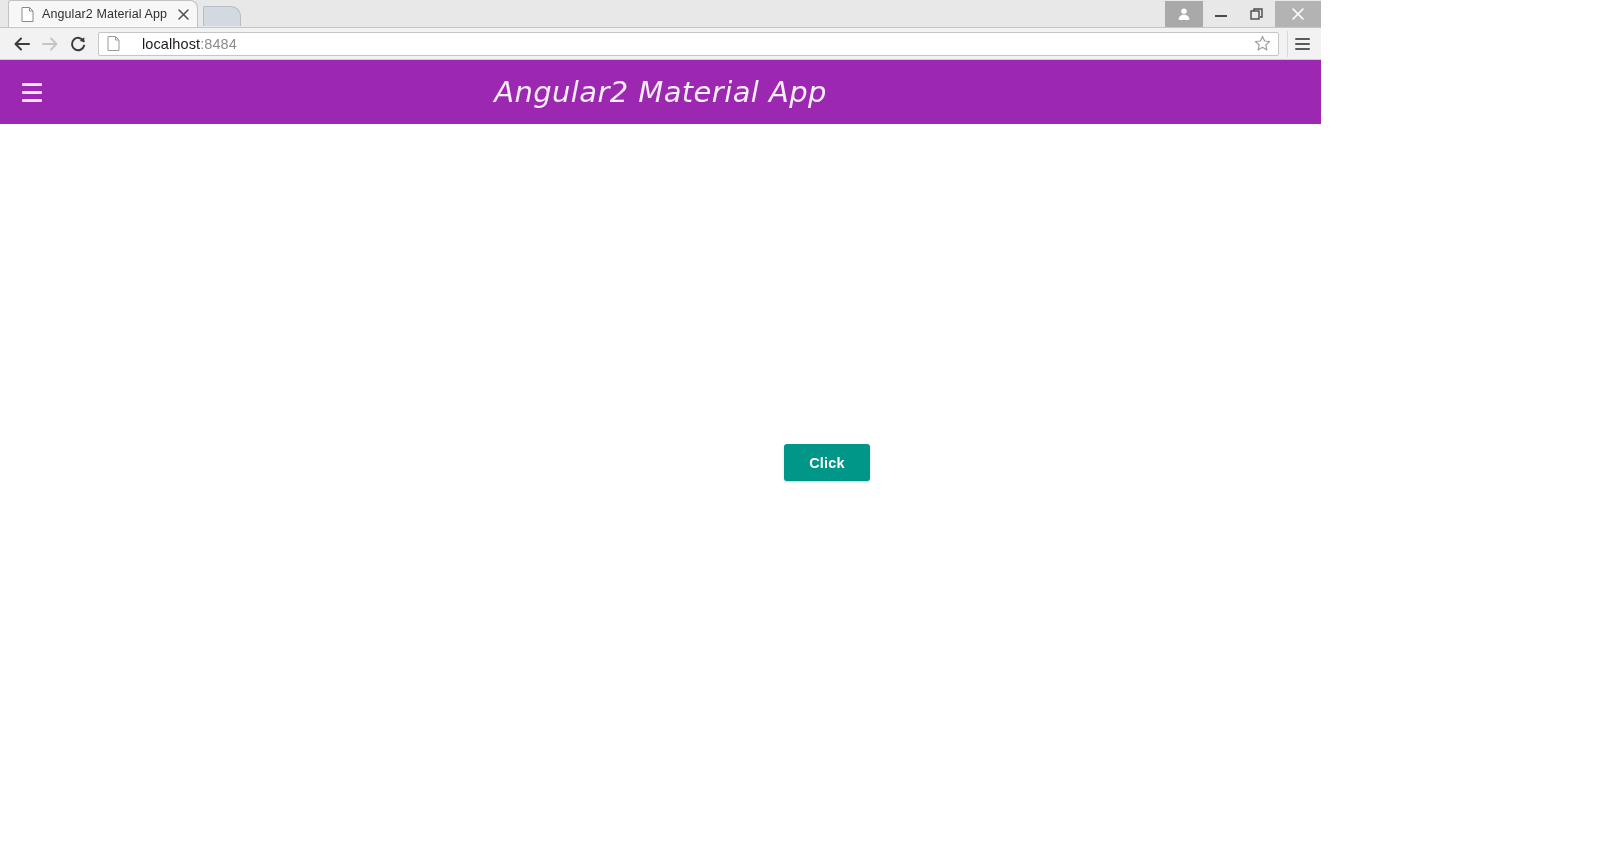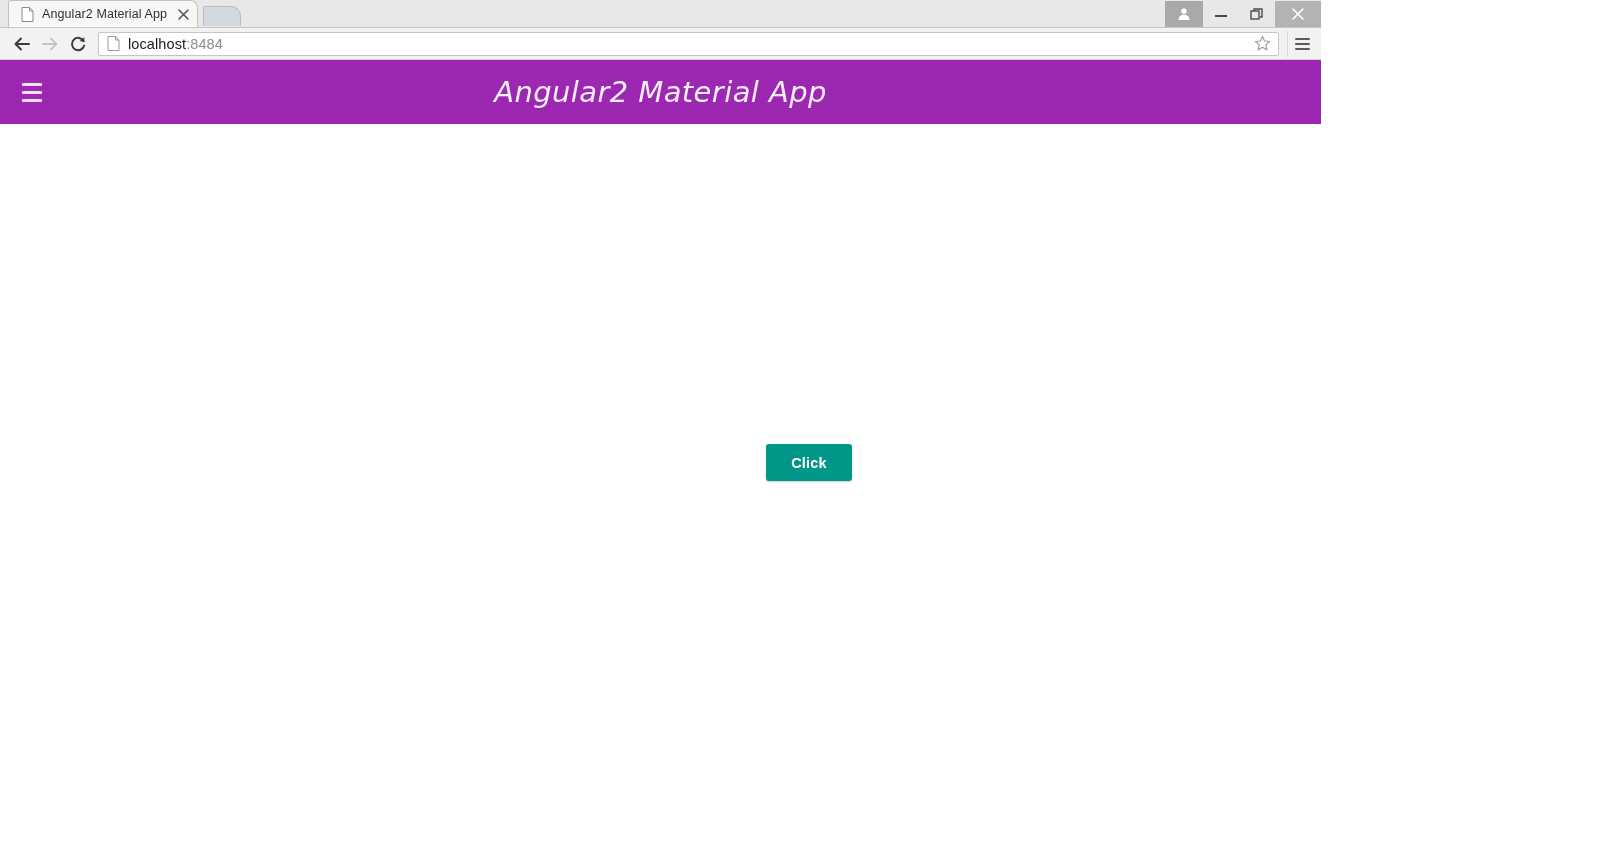--- a/index.html
+++ b/index.html
@@ -148,20 +148,21 @@
   .omnibox {
     flex: 1 1 auto;
     height: 24px;
     margin: 0 6px 0 6px;
     background: #ffffff;
     border: 1px solid #c6c6c6;
     border-radius: 2px;
     display: flex;
     align-items: center;
     padding: 0 6px 0 8px;
+    gap: 14px;
   }
 
   .omnibox-icon {
     width: 13px;
     height: 15px;
     margin-right: 8px;
     flex: 0 0 13px;
   }
 
   .omnibox-text {
@@ -258,21 +259,21 @@
 
   
   .page-body {
     position: relative;
     height: calc(100% - 64px);
     background: #ffffff;
   }
 
   .click-button {
     position: absolute;
-    left: 766px;
+    left: 784px;
     top: 320px;
     width: 86px;
     height: 37px;
     background: #009688;
     color: #ffffff;
     border: none;
     border-radius: 3px;
     font-family: "Liberation Sans", sans-serif;
     font-size: 14.5px;
     font-weight: bold;

